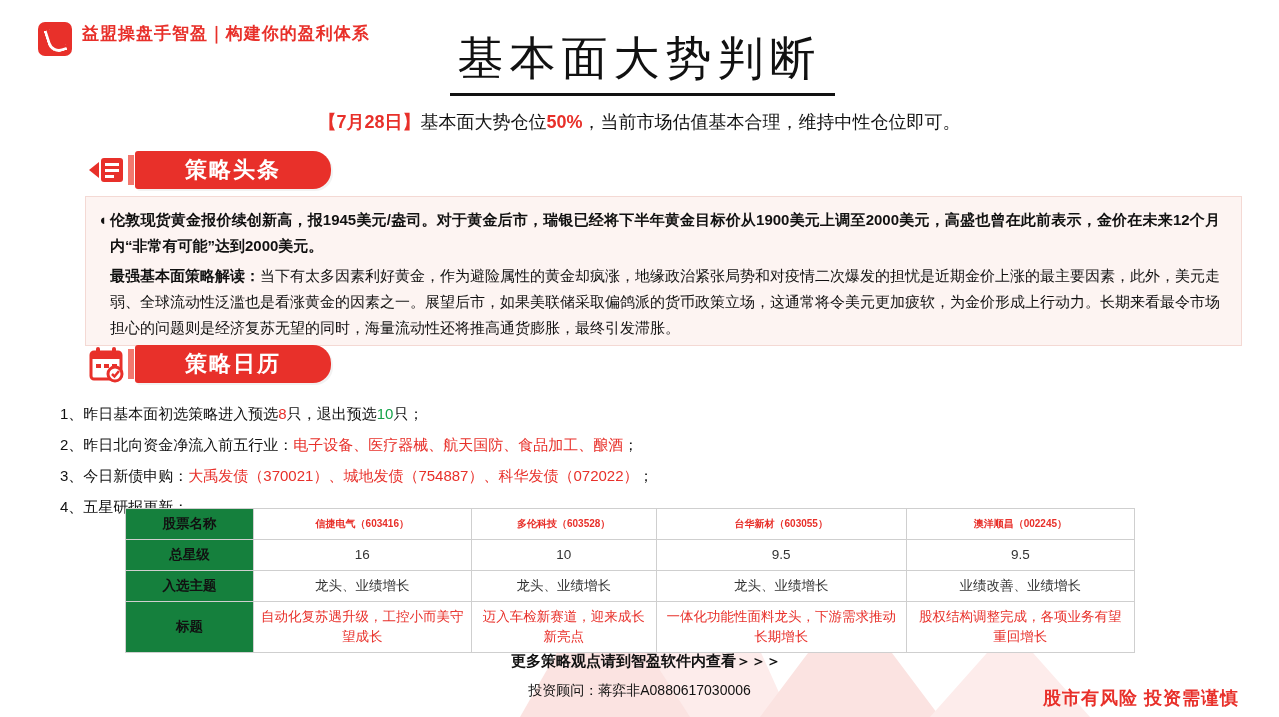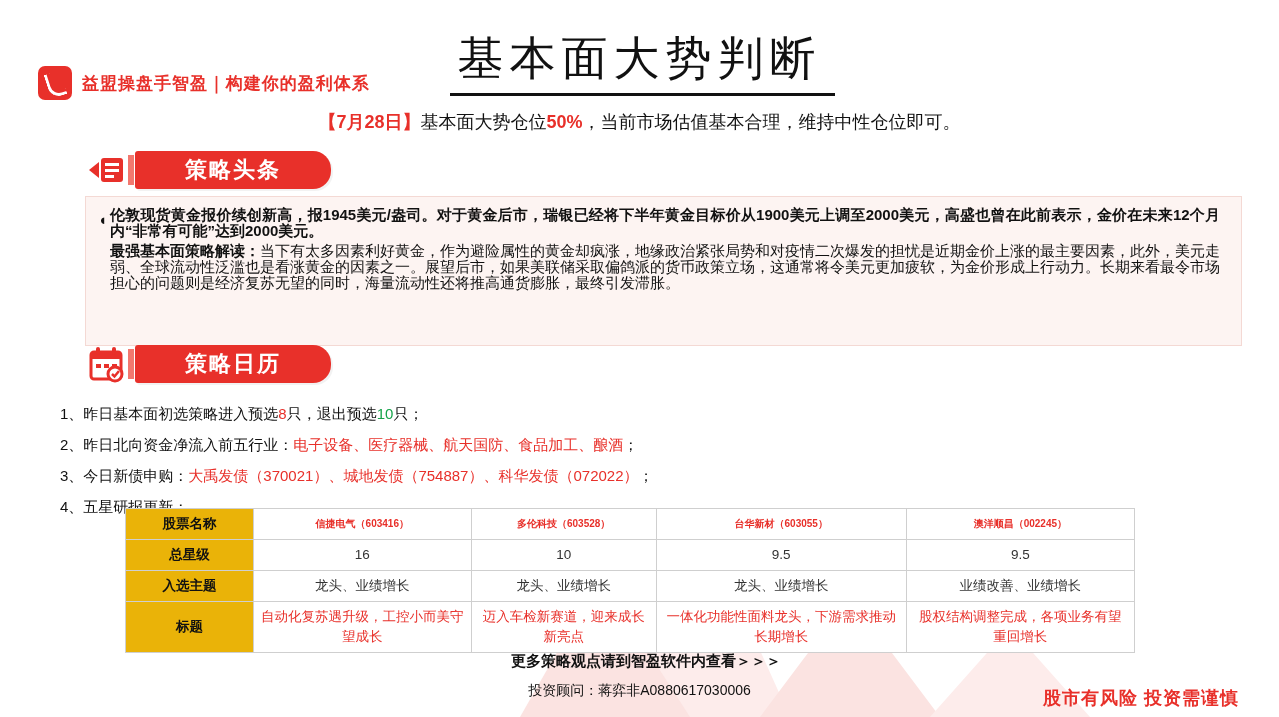--- a/index.html
+++ b/index.html
@@ -15,21 +15,21 @@
   .bg-deco{
     position:absolute;left:0;bottom:0;width:100%;height:260px;
     pointer-events:none;z-index:0;
   }
   .bg-deco svg{display:block;width:100%;height:100%;}
 
   .page{position:relative;z-index:2;width:1279px;height:717px;}
 
   
   .brand{
-    position:absolute;left:38px;top:22px;display:flex;align-items:center;gap:10px;margin-top:44px;
+    position:absolute;left:38px;top:22px;display:flex;align-items:flex-start;gap:10px;
   }
   .brand-logo{
     width:34px;height:34px;border-radius:7px;background:#e8302a;
     position:relative;flex:none;
   }
   .brand-logo:after{
     content:"";position:absolute;left:9px;top:6px;width:14px;height:22px;
     border-left:3px solid #fff;border-bottom:3px solid #fff;
     border-bottom-left-radius:12px;transform:rotate(-18deg);
   }
@@ -69,40 +69,40 @@
   
   .panel{
     position:absolute;background:#fdf4f2;border:1px solid #f4d9d4;
   }
 
   .bullet-row{display:flex;}
   .bullet-dot{
     width:12px;flex:none;color:#111;font-size:15px;line-height:26px;
   }
   .para{
-    font-size:15px;line-height:16px;color:#111;text-align:justify;
+    font-size:15px;line-height:26px;color:#111;text-align:justify;
   }
   .para b{font-weight:bold;}
 
   
   .cal-list{position:absolute;left:60px;top:398px;width:1180px;}
   .cal-item{font-size:15px;line-height:31px;color:#111;}
   .cal-item .red{color:#e8302a;}
   .cal-item .green{color:#15a34a;}
 
   
   table.stk{
     position:absolute;left:125px;top:508px;width:1010px;
     border-collapse:collapse;background:#fff;
   }
   table.stk td{
     border:1px solid #cfcfcf;font-size:13.5px;text-align:center;
     padding:5px 6px;line-height:20px;color:#333;
   }
-  table.stk td.hdr{font-weight:bold;color:#111;width:115px;background:#eab308;}
+  table.stk td.hdr{font-weight:bold;color:#111;width:115px;background:#15803d;}
   table.stk tr.r1 td.name{color:#e8302a;font-weight:bold;font-size:10px;}
   table.stk tr.r4 td.t{color:#e8302a;}
 
   
   .foot1{
     position:absolute;left:13px;right:0;top:652px;text-align:center;
     font-size:15px;font-weight:bold;color:#111;
   }
   .foot2{
     position:absolute;left:0;right:0;top:682px;text-align:center;

